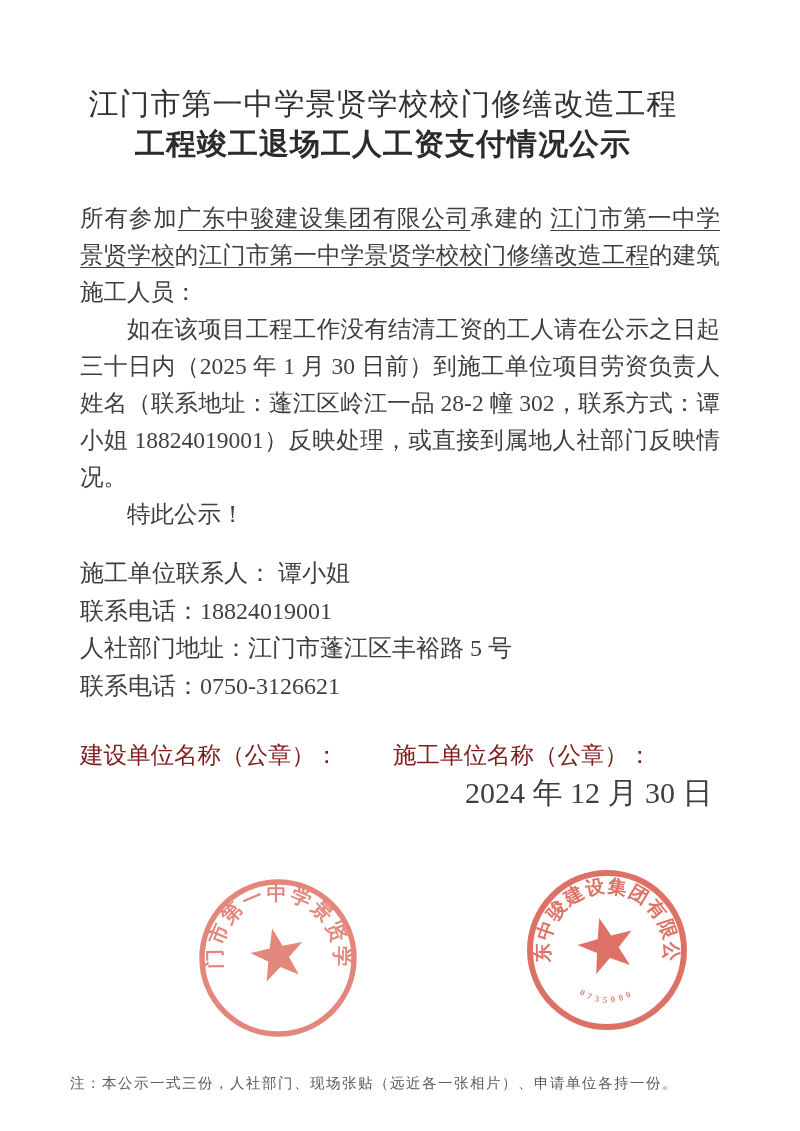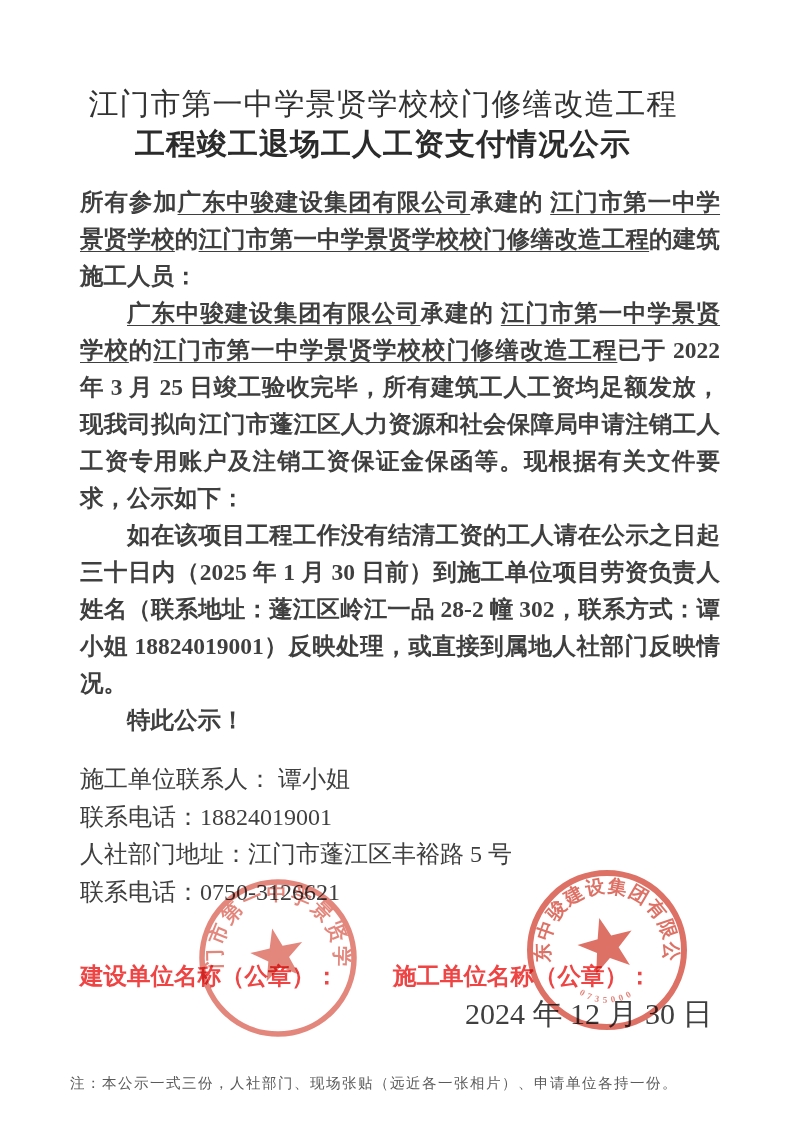--- a/index.html
+++ b/index.html
@@ -19,49 +19,47 @@
   .title{
     text-align:center;
     font-size:30px;
     line-height:40px;
     color:#333333;
     letter-spacing:1px;
   }
   .title.t1{font-weight:500;}
   .title.t2{font-weight:bold;color:#2b2b2b;}
   .body-text{
-    margin-top:20px;
+    margin-top:36px;
     width:640px;
     font-size:23.5px;
     line-height:37px;
     text-align:justify;
     color:#3f3f3f;
-    font-weight:bold;
   }
   .para{margin:0;}
   .para.indent{text-indent:2em;}
   .para .u{
     text-decoration:underline;
     text-underline-offset:4px;
     text-decoration-thickness:1px;
   }
   .contact{
     margin-top:22px;
     font-size:24px;
     line-height:37.5px;
     color:#3f3f3f;
   }
   .signature-row{
     position:relative;
-    margin-top:47px;
+    margin-top:32px;
     font-size:23.5px;
     line-height:37px;
     height:37px;
-    color:#ef4444;
-    font-weight:bold;
+    color:#7f1d1d;
   }
   .signature-row .right-label{
     position:absolute;
     left:313px;top:0;
     white-space:nowrap;
     text-align:center;
   }
   .date-line{
     margin-left:385px;
     font-size:30px;
@@ -92,21 +90,20 @@
 </head>
 <body>
 
 <div class="page">
 
   <div class="title t1">江门市第一中学景贤学校校门修缮改造工程</div>
   <div class="title t2">工程竣工退场工人工资支付情况公示</div>
 
   <div class="body-text">
       <div class="para"><span>所有参加</span><span class="u">广东中骏建设集团有限公司</span><span>承建的 </span><span class="u">江门市第一中学景贤学校</span><span>的</span><span class="u">江门市第一中学景贤学校校门修缮改造工程</span><span>的建筑施工人员：</span></div>
-      <div class="para indent"><span class="u">广东中骏建设集团有限公司</span><span>承建的 </span><span class="u">江门市第一中学景贤学校</span><span>的</span><span class="u">江门市第一中学景贤学校校门修缮改造工程</span><span>已于 2022 年 3 月 25 日竣工验收完毕，所有建筑工人工资均足额发放，现我司拟向江门市蓬江区人力资源和社会保障局申请注销工人工资专用账户及注销工资保证金保函等。现根据有关文件要求，公示如下：</span></div>
       <div class="para indent"><span>如在该项目工程工作没有结清工资的工人请在公示之日起三十日内（2025 年 1 月 30 日前）到施工单位项目劳资负责人姓名（联系地址：蓬江区岭江一品 28-2 幢 302，联系方式：谭小姐 18824019001）反映处理，或直接到属地人社部门反映情况。</span></div>
       <div class="para indent"><span>特此公示！</span></div>
     </div>
 
   <div class="contact">
     <div>施工单位联系人：  谭小姐</div>
     <div>联系电话：18824019001</div>
     <div>人社部门地址：江门市蓬江区丰裕路 5 号</div>
     <div>联系电话：0750-3126621</div>
   </div>

